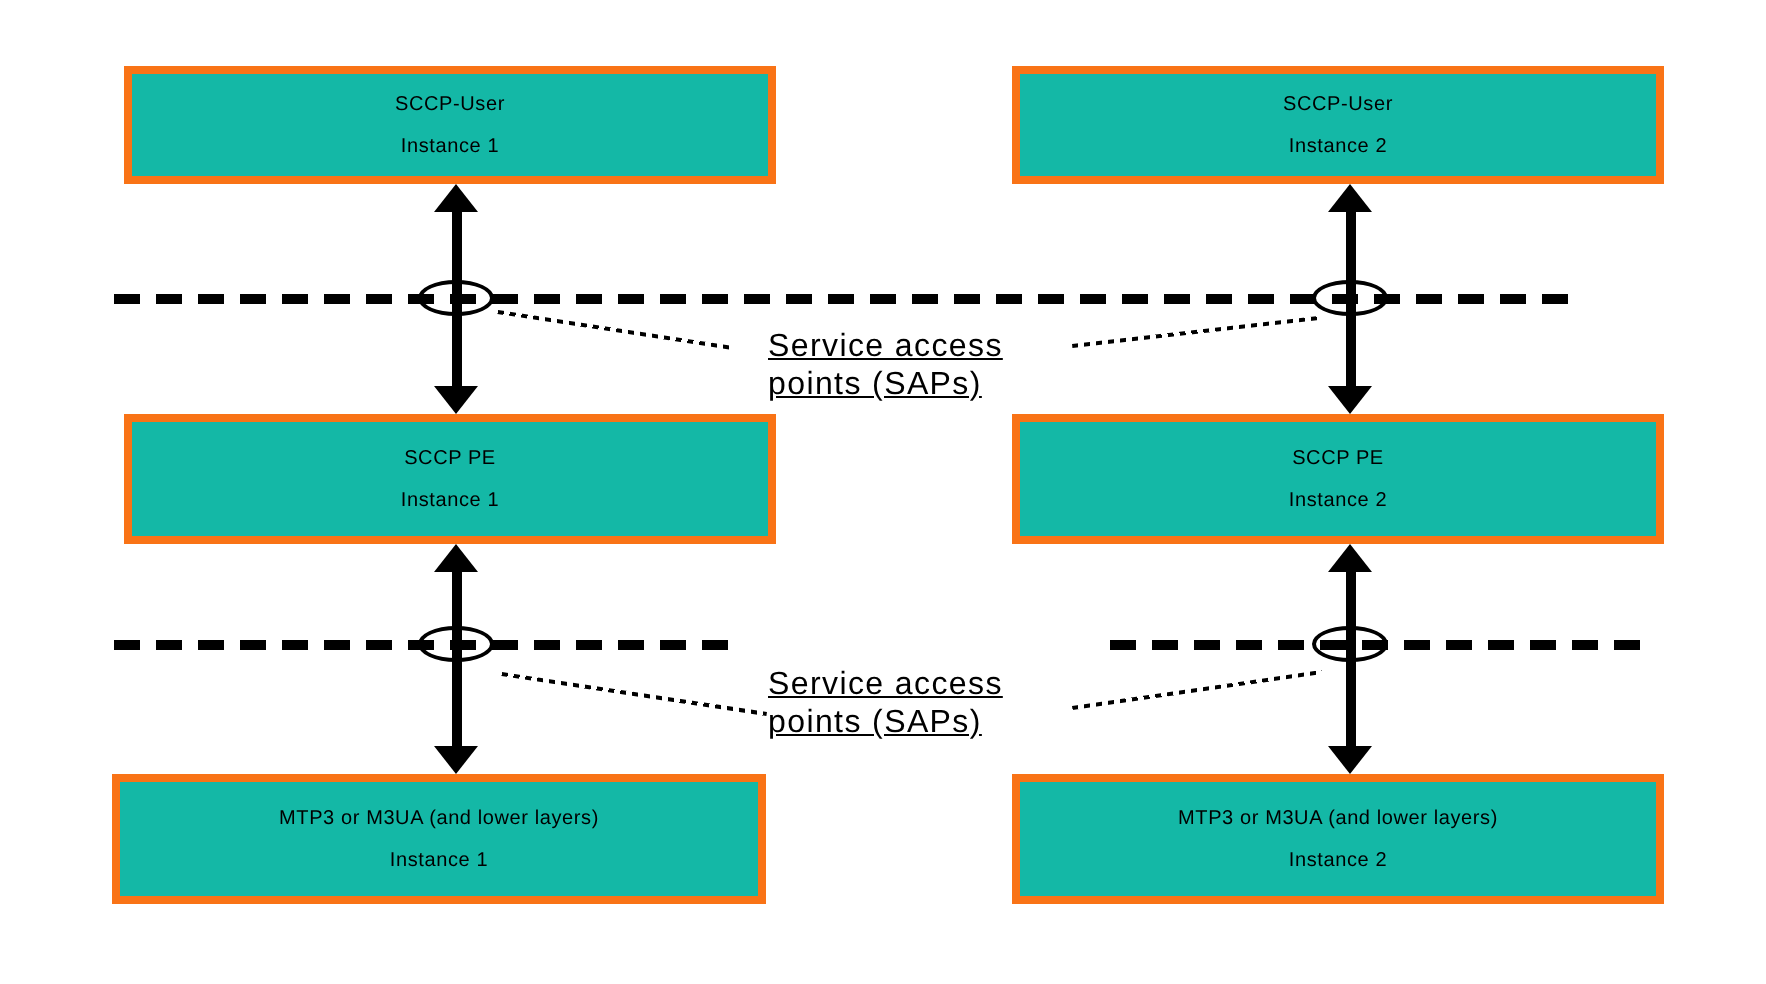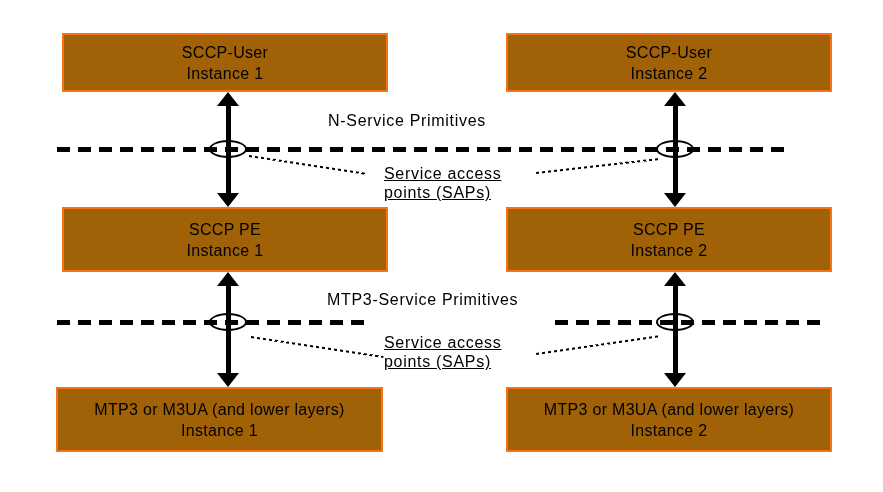--- a/index.html
+++ b/index.html
@@ -8,28 +8,28 @@
     position: relative;
     width: 883px;
     height: 492px;
     background: #ffffff;
     font-family: "Liberation Sans", sans-serif;
     color: #000;
     overflow: hidden;
   }
   .box {
     position: absolute;
-    border: 2px solid #f97316;
-    background: #a16207;
+    border: 4px solid #f97316;
+    background: #14b8a6;
     display: flex;
     flex-direction: column;
     align-items: center;
     justify-content: center;
     text-align: center;
-    font-size: 16px;
+    font-size: 10px;
     line-height: 21px;
     letter-spacing: 0.3px;
     z-index: 4;
     box-sizing: border-box;
   }
   .dash {
     position: absolute;
     height: 5px;
     background: repeating-linear-gradient(90deg, #000 0 13px, transparent 13px 21px);
     z-index: 1;
@@ -140,27 +140,25 @@
     <div class="head up"></div>
     <div class="shaft"></div>
     <div class="head down"></div>
   </div>
 
   <div class="dotted" style="left:249px; top:155px; width:118px; transform:rotate(8.7deg);"></div>
   <div class="dotted" style="left:536px; top:172px; width:124px; transform:rotate(-6.5deg);"></div>
   <div class="dotted" style="left:251px; top:336px; width:134px; transform:rotate(8.6deg);"></div>
   <div class="dotted" style="left:536px; top:353px; width:126px; transform:rotate(-8.2deg);"></div>
 
-  <div class="lbl" style="left:328px; top:111px;">N-Service Primitives</div>
 
   <div class="lbl" style="left:384px; top:164px;">
     <span>Service access</span>
     <span>points (SAPs)</span>
   </div>
 
-  <div class="lbl" style="left:327px; top:290px;">MTP3-Service Primitives</div>
 
   <div class="lbl" style="left:384px; top:333px;">
     <span>Service access</span>
     <span>points (SAPs)</span>
   </div>
 
 </div>
 
 </body></html>

